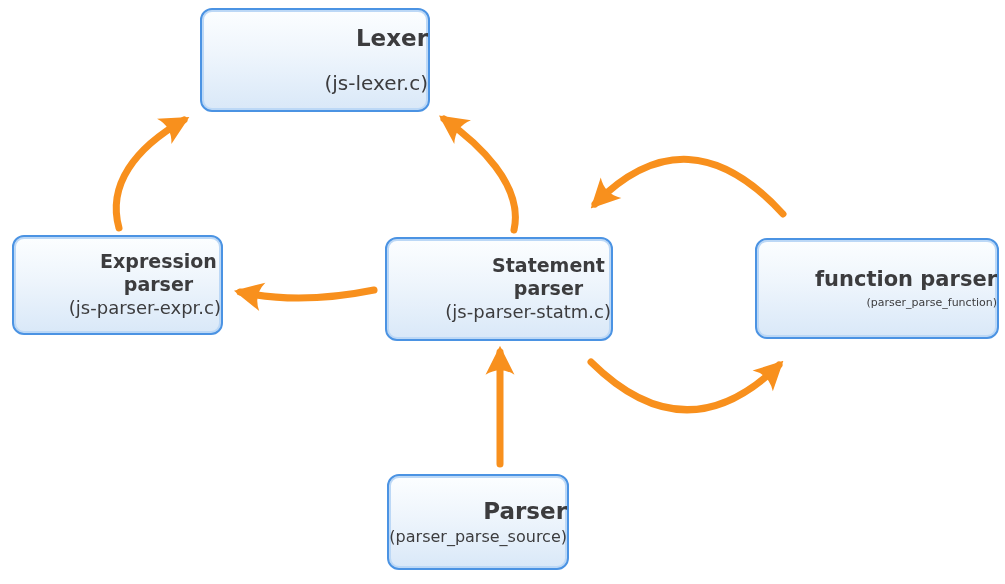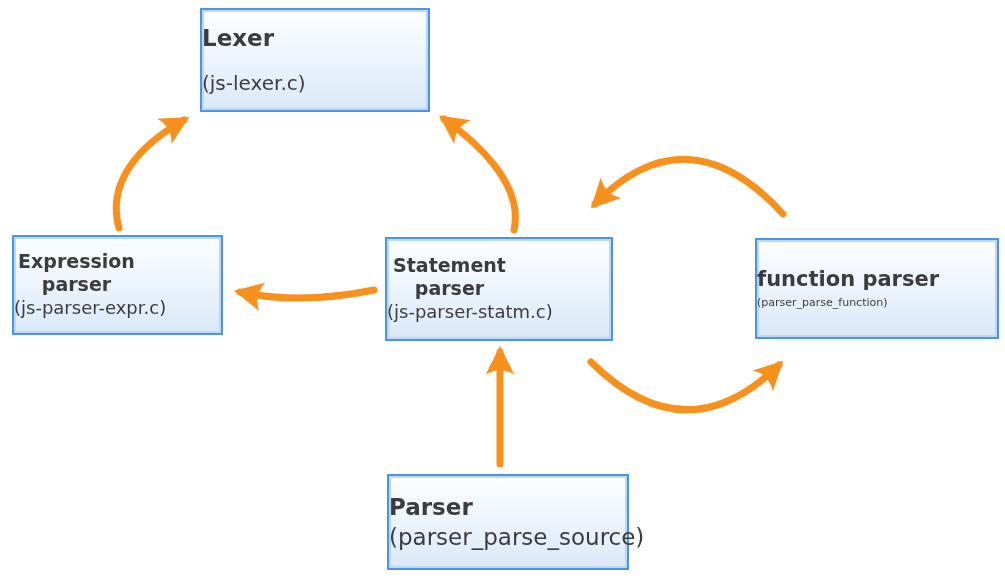--- a/index.html
+++ b/index.html
@@ -13,26 +13,26 @@
   }
   #arrows {
     position: absolute;
     left: 0; top: 0;
     pointer-events: none;
   }
   .node {
     position: absolute;
     box-sizing: border-box;
     border: 2px solid #4b93e3;
-    border-radius: 0;
+    border-radius: 12px;
     background: linear-gradient(180deg, #fcfeff 0%, #eef5fc 45%, #d9e8f8 100%);
     box-shadow: inset 0 0 0 2px #bcd8f6;
     display: flex;
     flex-direction: column;
-    align-items: flex-start;
+    align-items: flex-end;
     justify-content: center;
     text-align: center;
     color: #3c3c3e;
   }
   .node .title { font-weight: bold; line-height: 1.22; }
   .node .subtitle { font-weight: normal; line-height: 1.25; }
 
   #node-lexer      { left: 200px; top: 8px;   width: 230px; height: 104px; }
   #node-lexer .title    { font-size: 23px; }
   #node-lexer .subtitle { font-size: 20px; margin-top: 18px; }
@@ -42,23 +42,23 @@
   #node-expression .subtitle { font-size: 18px; margin-top: 1px; }
 
   #node-statement  { left: 385px; top: 237px; width: 228px; height: 104px; }
   #node-statement .title    { font-size: 19px; font-weight: 600; max-width: 125px; }
   #node-statement .subtitle { font-size: 18px; margin-top: 1px; }
 
   #node-function   { left: 755px; top: 238px; width: 244px; height: 101px; }
   #node-function .title    { font-size: 21px; }
   #node-function .subtitle { font-size: 11px; margin-top: 3px; }
 
-  #node-parser     { left: 387px; top: 474px; width: 242px; height: 96px; }
+  #node-parser     { left: 387px; top: 474px; width: 182px; height: 96px; }
   #node-parser .title    { font-size: 23px; }
-  #node-parser .subtitle { font-size: 23px; margin-top: 2px; }
+  #node-parser .subtitle { font-size: 16px; margin-top: 2px; }
 </style>
 </head>
 <body>
 
 <div id="canvas">
 
   <svg id="arrows" width="1005" height="584" viewBox="0 0 1005 584">
     <defs>
       <marker id="ah" viewBox="0 0 10 10" refX="8" refY="5" markerWidth="4.4" markerHeight="4.4" orient="auto-start-reverse" markerUnits="strokeWidth">
         <path d="M 0.6 0.3 L 10 5 L 0.6 9.7 Q 3.6 5 0.6 0.3 z" fill="#F8901D"></path>

